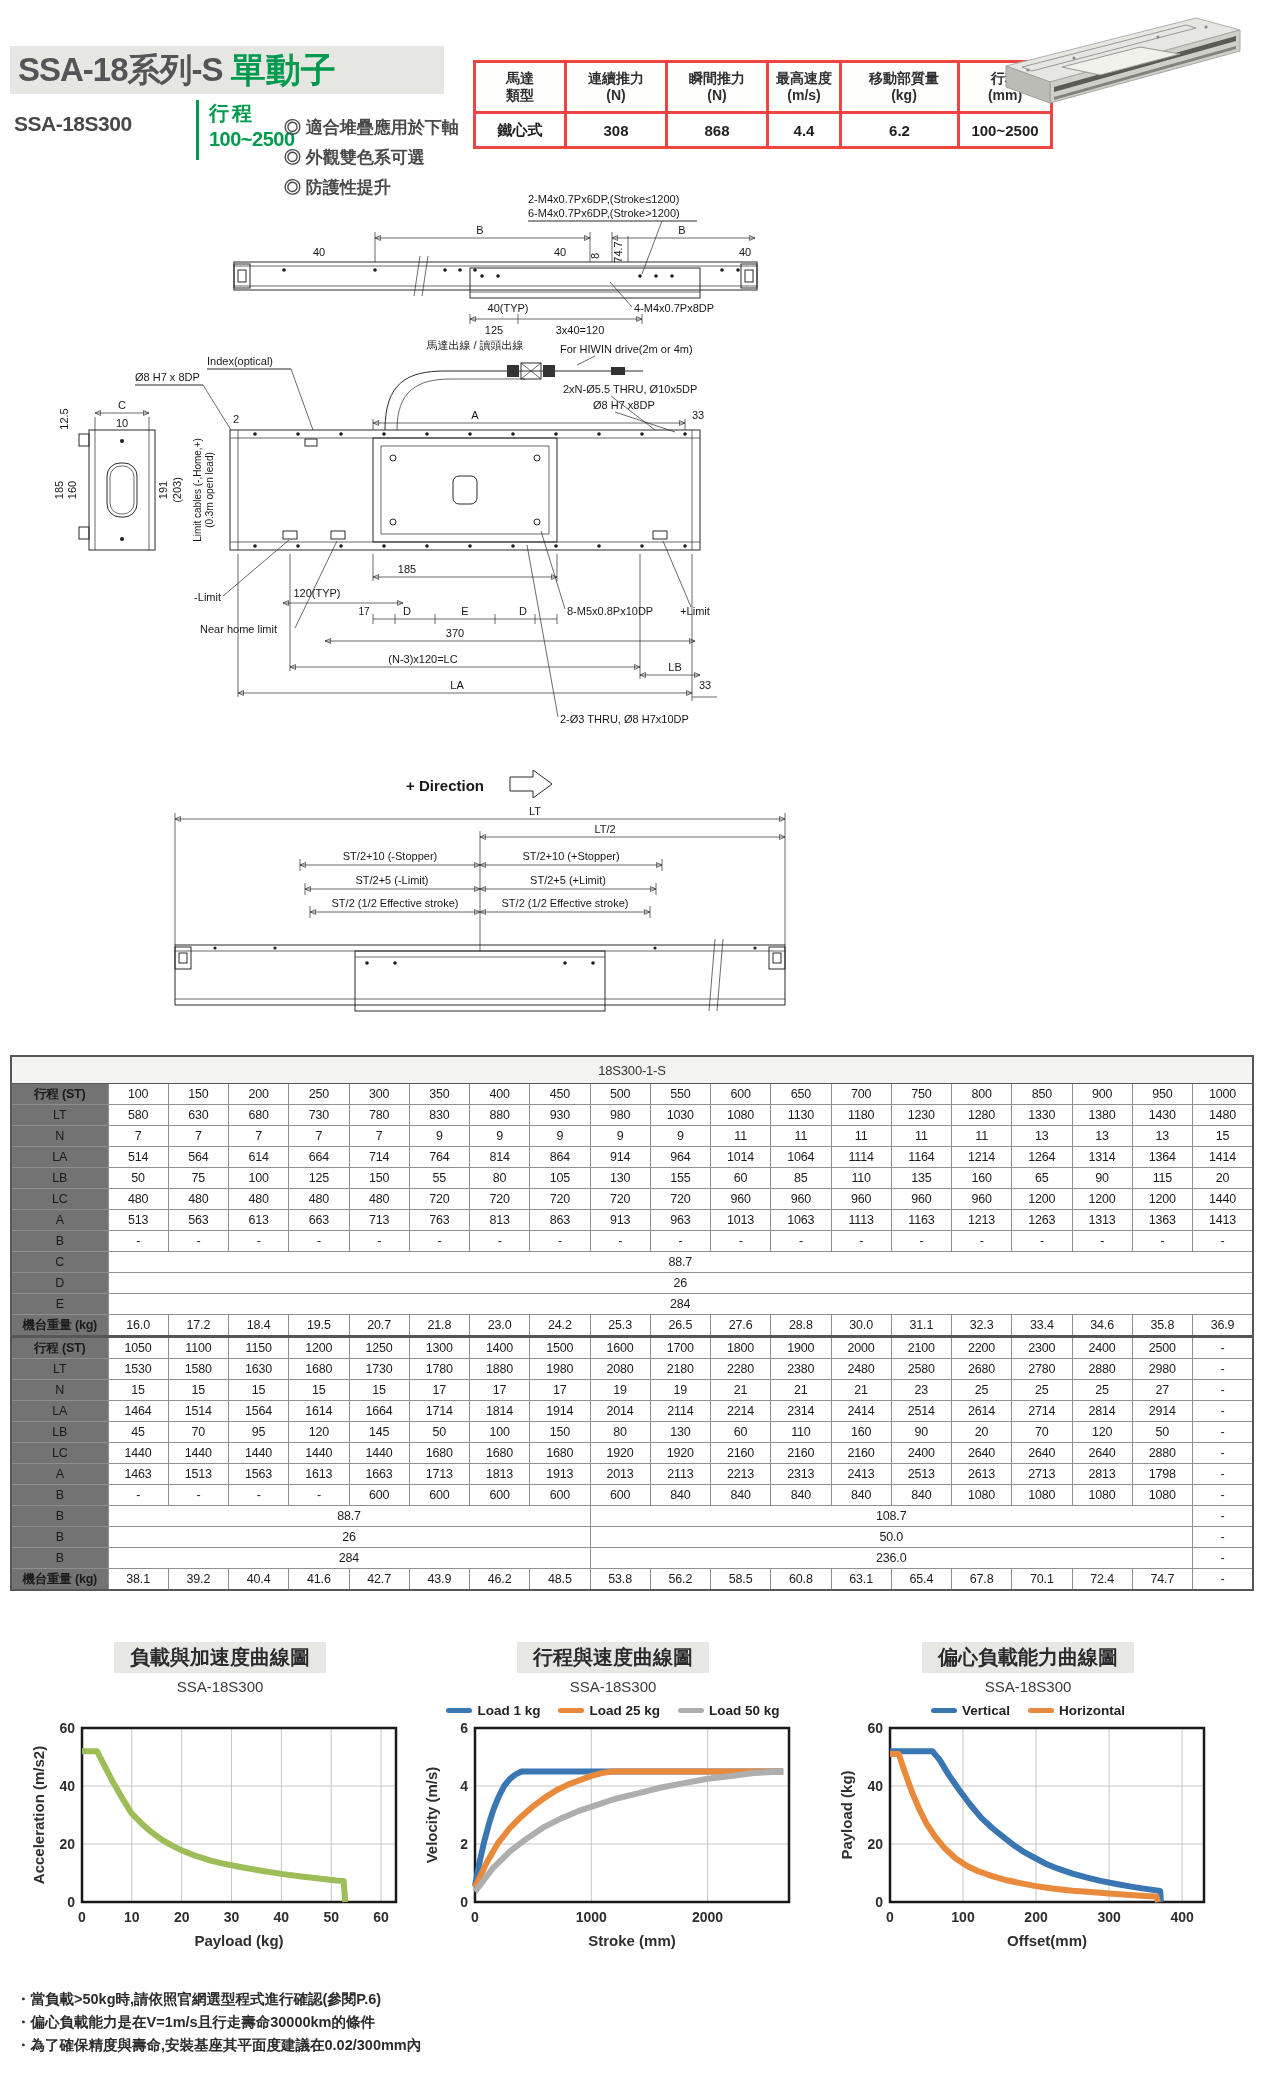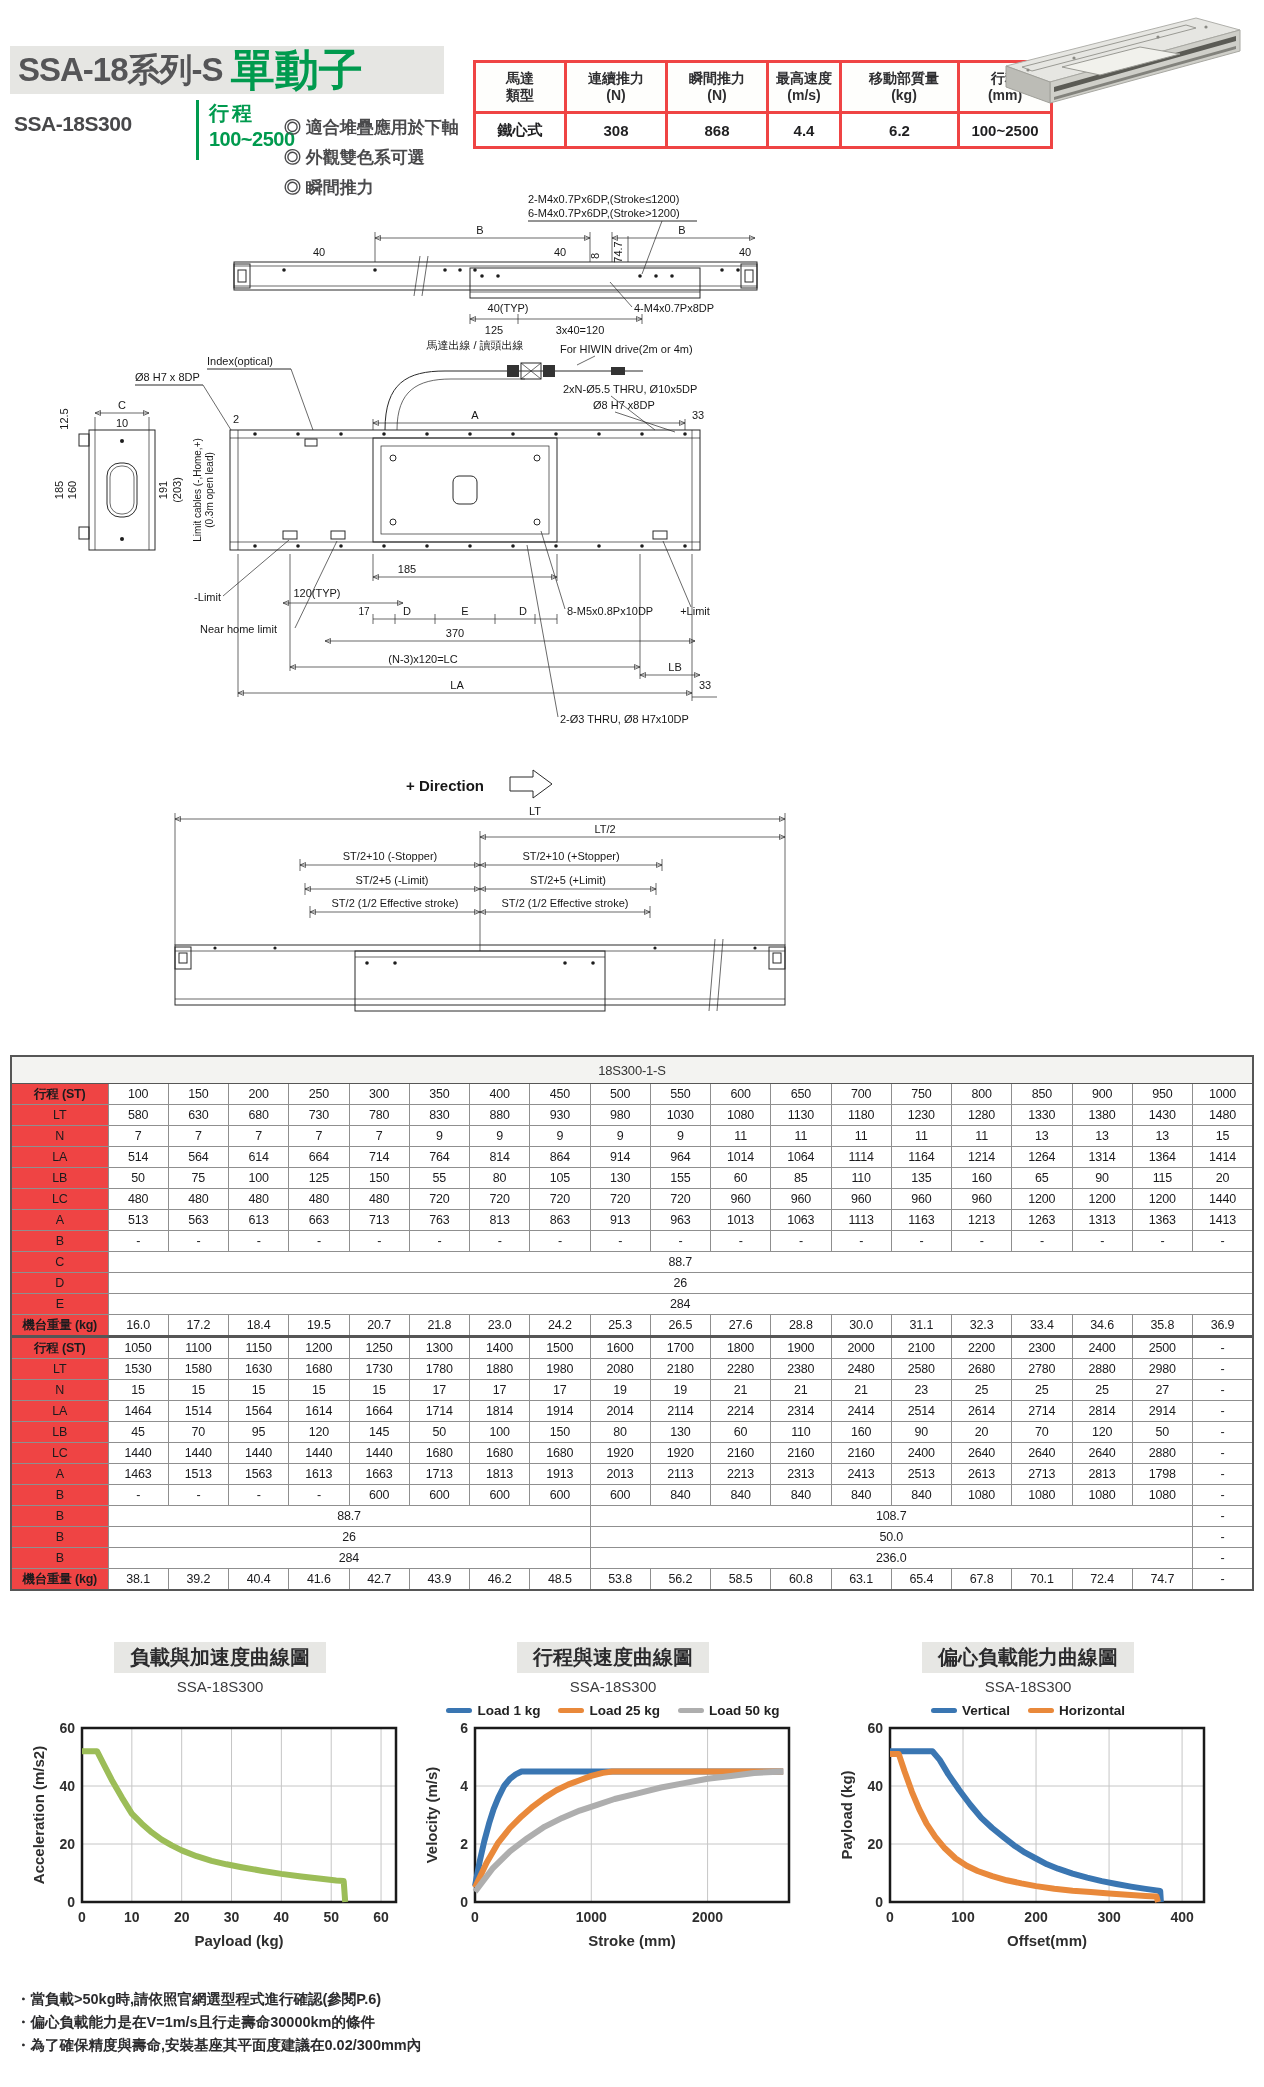--- a/index.html
+++ b/index.html
@@ -2,21 +2,21 @@
 <html><head>
 <meta charset="utf-8">
 <style>
   html,body{margin:0;padding:0;background:#fff;}
   .page{position:relative;width:1264px;height:2087px;background:#fff;overflow:hidden;
         font-family:"Liberation Sans",sans-serif;}
   
   .title-band{position:absolute;left:10px;top:46px;width:434px;height:48px;background:#e6e6e3;
               display:flex;align-items:center;padding-left:8px;box-sizing:border-box;}
   .tmain{font-size:33px;font-weight:bold;color:#555557;letter-spacing:-1px;white-space:pre;}
-  .taccent{font-size:44px;font-weight:bold;color:#009a4e;}
+  .taccent{font-size:35px;font-weight:bold;color:#009a4e;}
   .model{position:absolute;left:14px;top:112px;font-size:21px;font-weight:bold;color:#48484a;letter-spacing:-0.5px;}
   .vbar{position:absolute;left:196px;top:100px;width:3px;height:60px;background:#009a4e;}
   .stroke-label{position:absolute;left:209px;top:100px;font-size:20px;font-weight:bold;color:#009a4e;letter-spacing:3px;}
   .stroke-range{position:absolute;left:209px;top:128px;font-size:20px;font-weight:bold;color:#009a4e;letter-spacing:-0.5px;}
   .feature{position:absolute;left:284px;font-size:17px;color:#4a4a4c;font-weight:600;}
   .f1{top:116px}.f2{top:146px}.f3{top:176px}
   
   .spec{position:absolute;left:473px;top:60px;border-collapse:collapse;border:2px solid #4a4a4a;}
   .spec td{border:3px solid #ef4444;text-align:center;vertical-align:middle;}
   .spec .sh{height:44px;font-size:14px;font-weight:bold;color:#2e2e30;white-space:pre-line;line-height:1.2;padding:2px 3px;background:#fefefc;}
@@ -34,21 +34,21 @@
   .dw .dot{fill:#1d1d1d;stroke:none;}
   .dw text{font-size:11px;fill:#171717;stroke:none;font-weight:400;}
   .dw text.sm{font-size:10px;}
   .dw text.big{font-size:15px;font-weight:bold;}
   
   .dimwrap{position:absolute;left:10px;top:1055px;width:1244px;}
   .dimwrap table{width:100%;border-collapse:collapse;table-layout:fixed;border:2px solid #565656;}
   .dimwrap td{border:1px solid #8f8f8f;height:20px;text-align:center;font-size:12.5px;color:#1b1b1d;
               padding:0;letter-spacing:-0.2px;overflow:hidden;white-space:nowrap;}
   .dimwrap td.ttl{background:#f3f3f1;height:26px;font-size:13px;color:#333;border-bottom:1.5px solid #565656;}
-  .dimwrap td.lab{background:#ef4444;}
+  .dimwrap td.lab{background:#737373;}
   .dimwrap td.lab.b{font-weight:bold;}
   .dimwrap tr.sec td{border-top:3px solid #565656;}
   
   .chart{position:absolute;top:1642px;width:380px;text-align:center;}
   .ctitle{display:inline-block;background:#e7e7e4;padding:2px 16px;font-size:20px;font-weight:bold;color:#2b2b2d;}
   .csub{font-size:15px;color:#3c3c3e;margin-top:5px;}
   .legend{height:20px;margin-top:5px;display:flex;justify-content:center;gap:18px;align-items:center;}
   .legend .it{display:flex;align-items:center;gap:5px;font-size:13.5px;font-weight:bold;color:#222;}
   .legend .sw{width:26px;height:5px;border-radius:2.5px;display:inline-block;}
   svg.plot{display:block;margin:2px auto 0 auto;}
@@ -65,21 +65,21 @@
   <div class="title-band">
     <span class="tmain">SSA-18系列-S </span>
     <span class="taccent">單動子</span>
   </div>
   <div class="model">SSA-18S300</div>
   <div class="vbar"></div>
   <div class="stroke-label">行程</div>
   <div class="stroke-range">100~2500</div>
   <div class="feature f1">◎ 適合堆疊應用於下軸</div>
   <div class="feature f2">◎ 外觀雙色系可選</div>
-  <div class="feature f3">◎ 瞬間推力</div>
+  <div class="feature f3">◎ 防護性提升</div>
 
   <table class="spec">
       <tbody id="spec-tbody">
         <tr>
           <td class="sh" style="width: 82px;">馬達
 類型</td>
           <td class="sh" style="width: 92px;">連續推力
 (N)</td>
           <td class="sh" style="width: 92px;">瞬間推力
 (N)</td>

